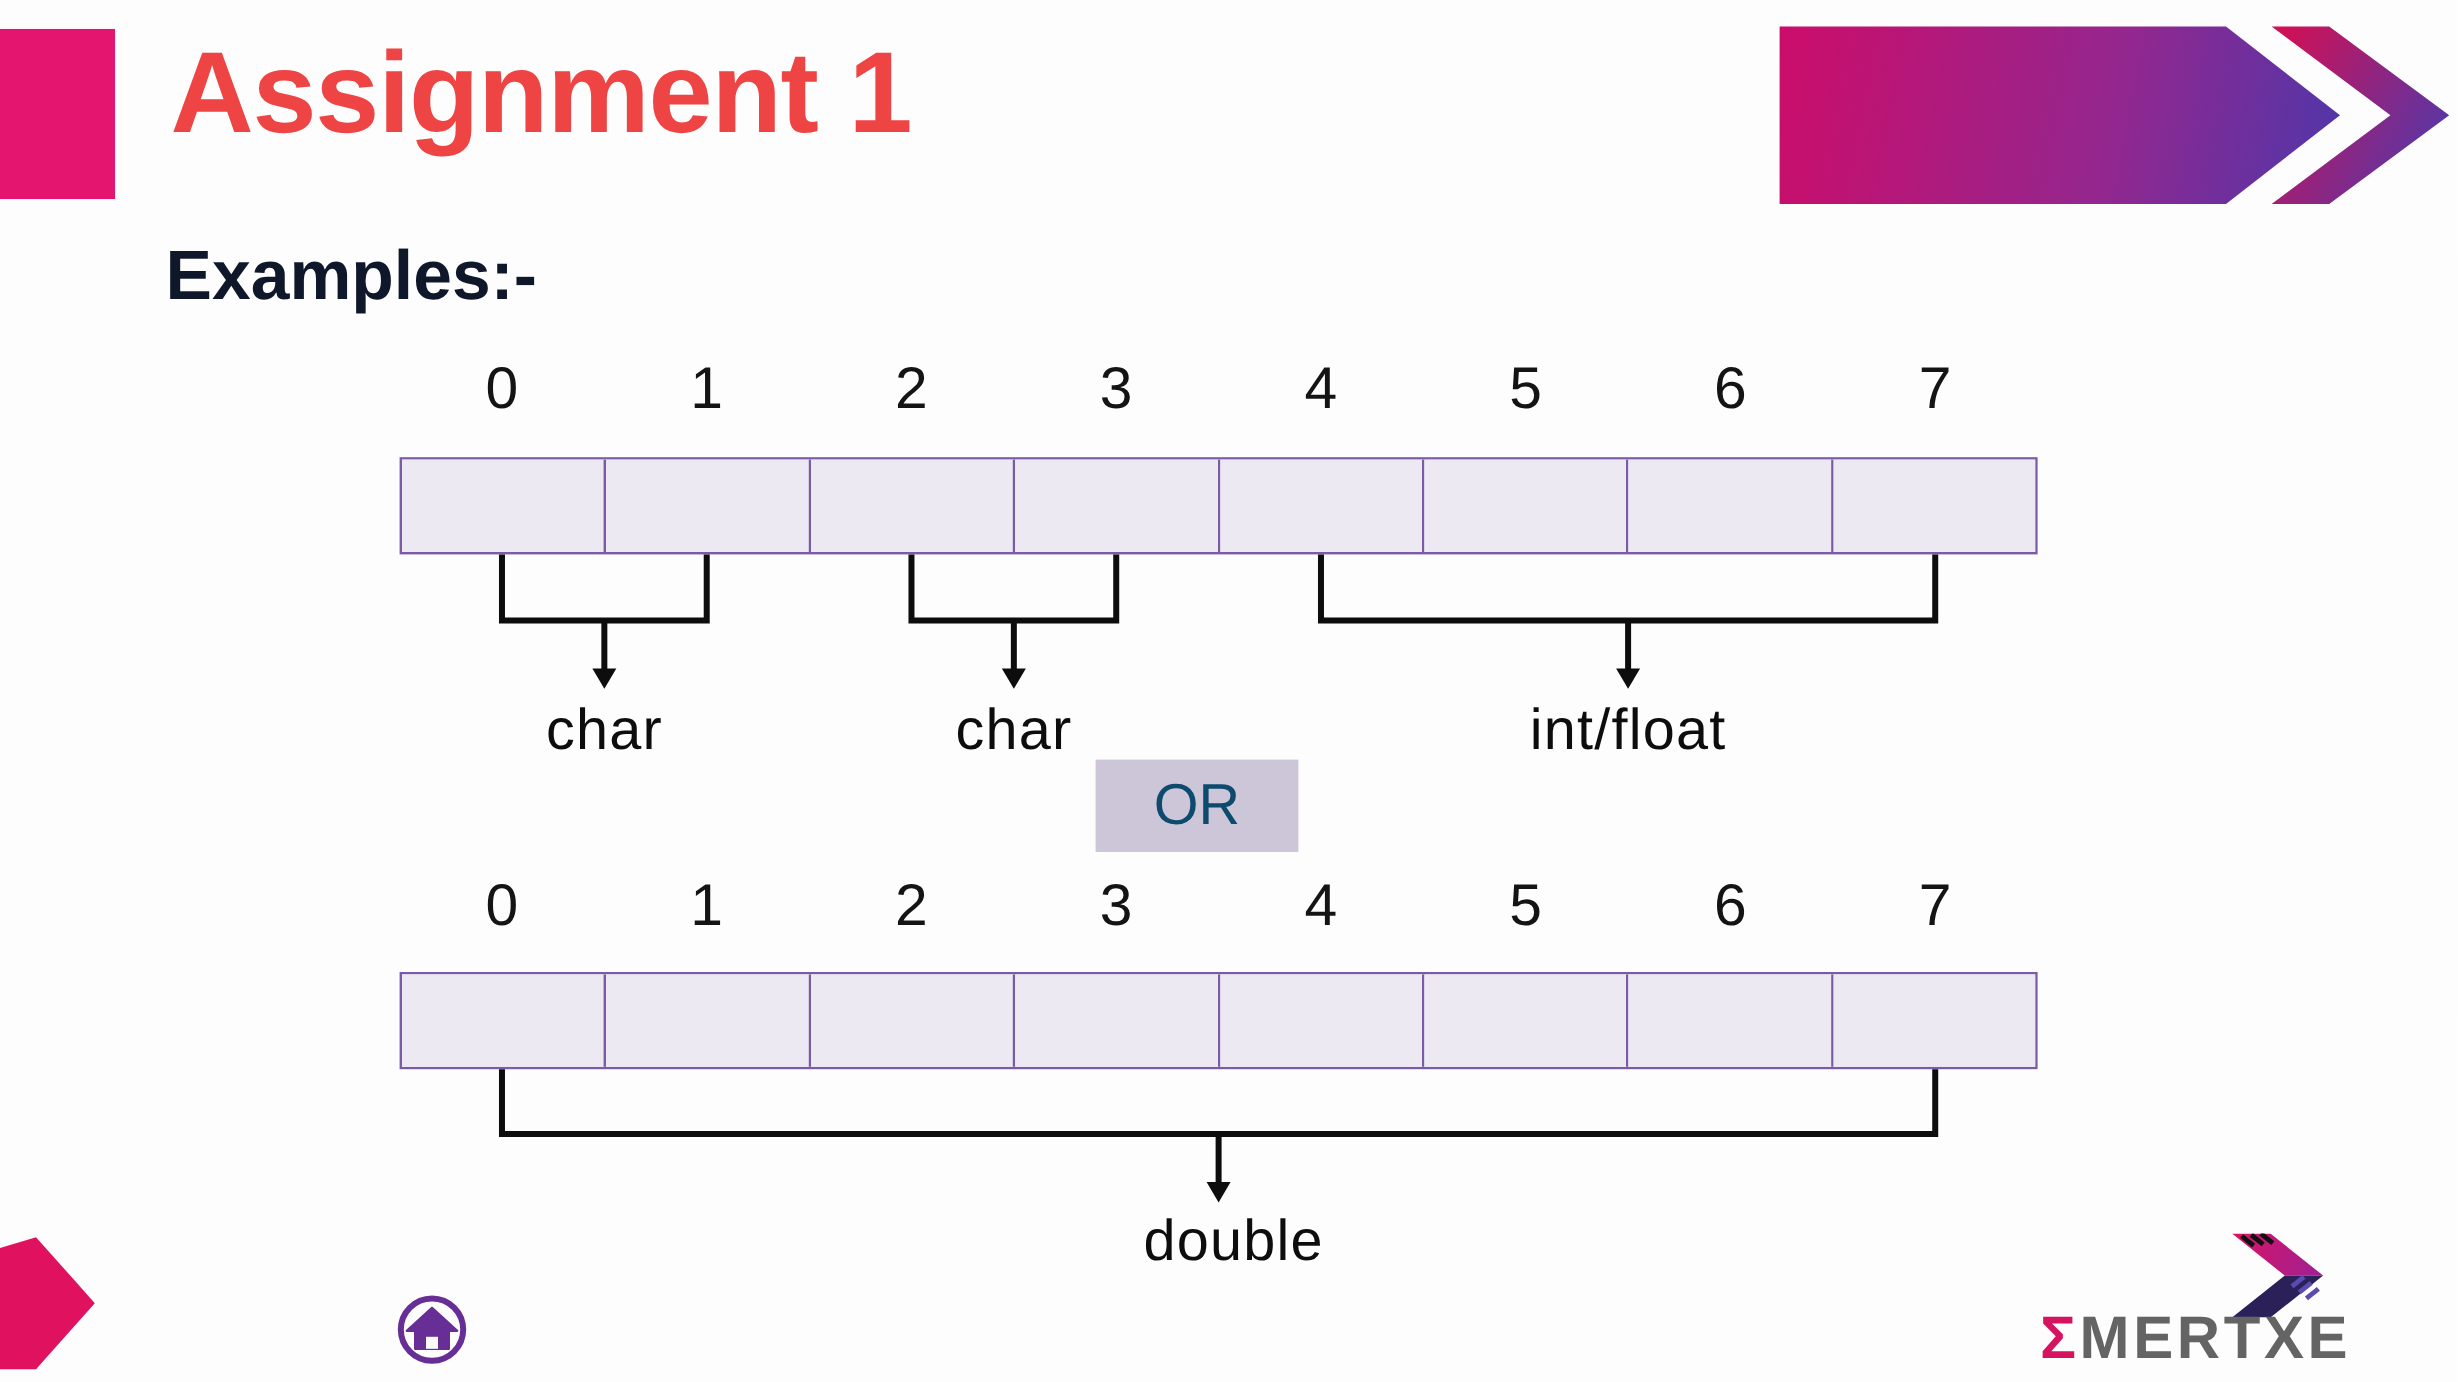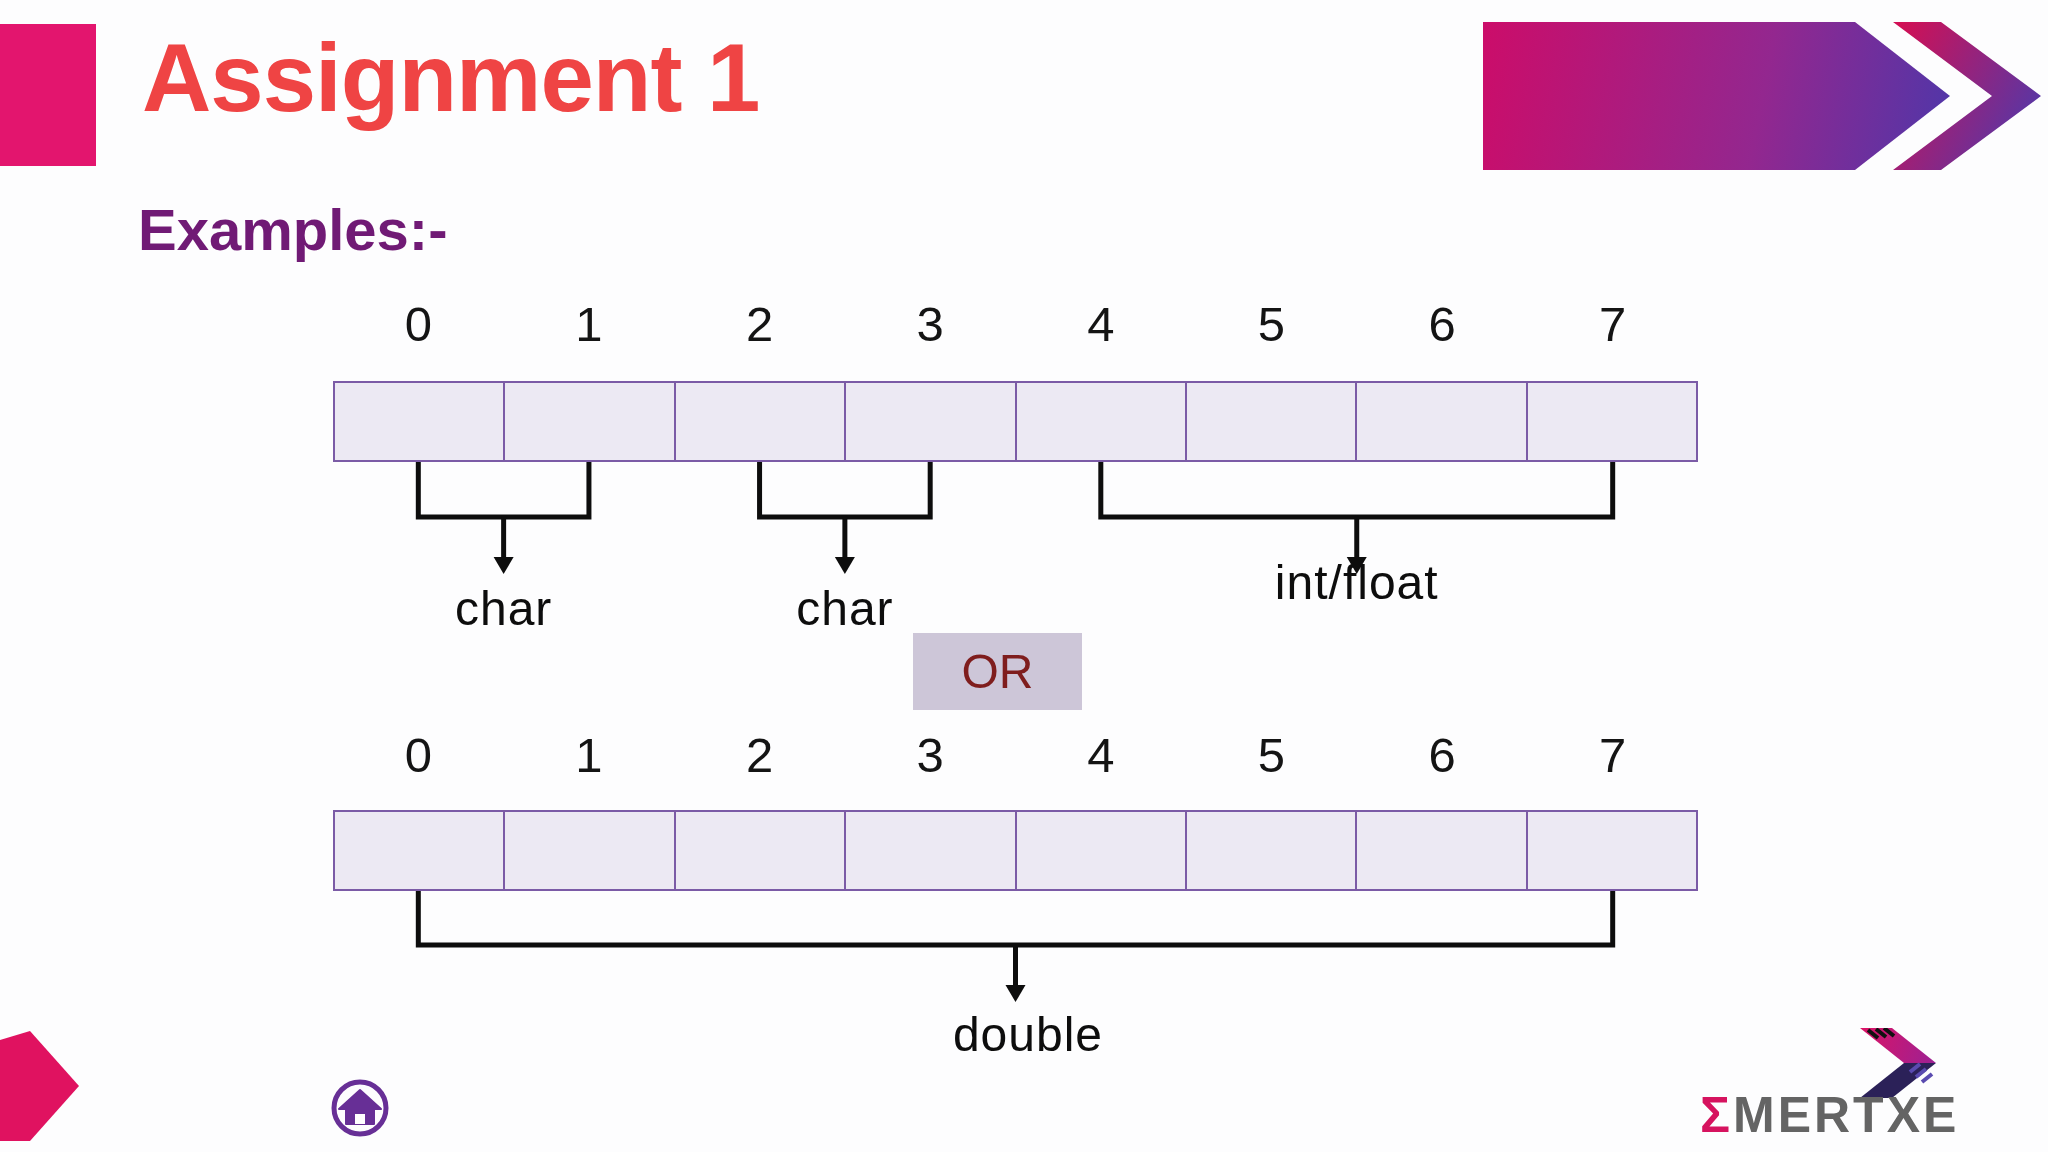--- a/index.html
+++ b/index.html
@@ -31,42 +31,42 @@
   }
   .byte-cell:last-child{border-right:none;}
   .bracket-layer{position:absolute;left:0;top:0;pointer-events:none;}
   .type-label{
     position:absolute;width:440px;margin-left:-220px;text-align:center;
     font-size:48px;color:#0d0d0d;letter-spacing:1px;
   }
   .or-box{
     position:absolute;left:913px;top:633px;width:169px;height:77px;
     background:#cdc6d8;display:flex;align-items:center;justify-content:center;
-    font-size:48px;color:#7f1d1d;
+    font-size:48px;color:#0c4a6e;
   }
   
   .footer-pentagon{position:absolute;left:0;top:1028px;}
   .home-icon{position:absolute;left:329px;top:1077px;}
   .logo{position:absolute;left:1700px;top:1086px;width:330px;text-align:left;
         font-size:50px;font-weight:700;letter-spacing:3px;color:#646464;white-space:nowrap;}
   .logo .sigma{color:#d6135f;}
   .logo-mark{position:absolute;left:1848px;top:1028px;}
 </style>
 </head>
 <body>
 
 <div class="slide">
 
   <svg class="corner-square" width="96" height="142" viewBox="0 0 96 142">
     <rect x="0" y="0" width="96" height="142" fill="#e3156e"></rect>
   </svg>
 
   <div class="page-title" style="color:#ef4444">Assignment 1</div>
 
-  <div class="page-subtitle" style="color:#701a75">Examples:-</div>
+  <div class="page-subtitle" style="color:#0f172a">Examples:-</div>
 
   <svg class="hdr-graphic" width="588" height="200" viewBox="1460 0 588 200">
     <defs>
       <linearGradient id="gradBody" x1="1483" y1="40" x2="1950" y2="130" gradientUnits="userSpaceOnUse">
         <stop offset="0" stop-color="#cb0d6a"></stop>
         <stop offset="0.6" stop-color="#93278f"></stop>
         <stop offset="1" stop-color="#5136a8"></stop>
       </linearGradient>
       <linearGradient id="gradChev" x1="1893" y1="40" x2="2041" y2="120" gradientUnits="userSpaceOnUse">
         <stop offset="0" stop-color="#d11055"></stop>
@@ -93,21 +93,21 @@
         <div class="byte-cell"></div>
         <div class="byte-cell"></div>
         <div class="byte-cell"></div>
         <div class="byte-cell"></div>
         <div class="byte-cell"></div>
         <div class="byte-cell"></div>
         <div class="byte-cell"></div>
       </div>
       <div class="type-label" style="left: 503.625px; top: 581px;">char</div>
       <div class="type-label" style="left: 844.875px; top: 581px;">char</div>
-      <div class="type-label" style="left: 1356.75px; top: 555px;">int/float</div>
+      <div class="type-label" style="left: 1356.75px; top: 581px;">int/float</div>
       <div class="num-row" style="top: 727px;">
         <span>0</span>
         <span>1</span>
         <span>2</span>
         <span>3</span>
         <span>4</span>
         <span>5</span>
         <span>6</span>
         <span>7</span>
       </div>

